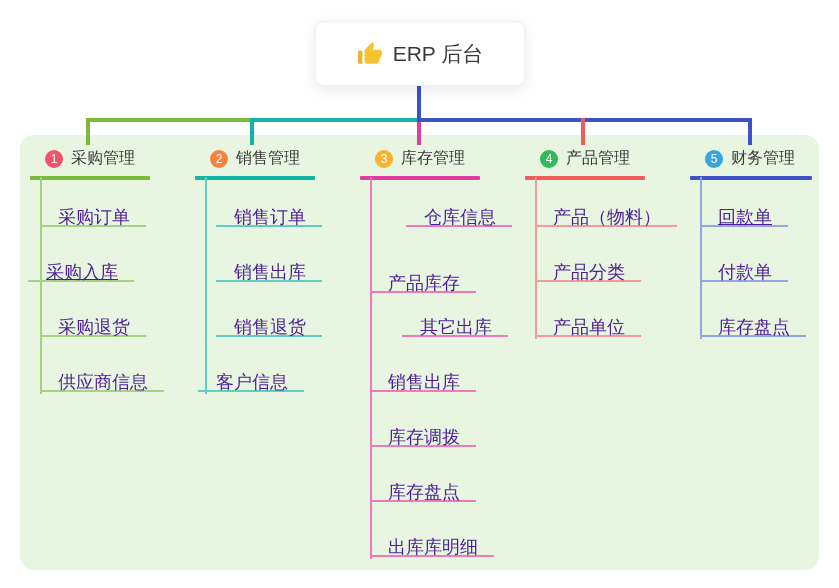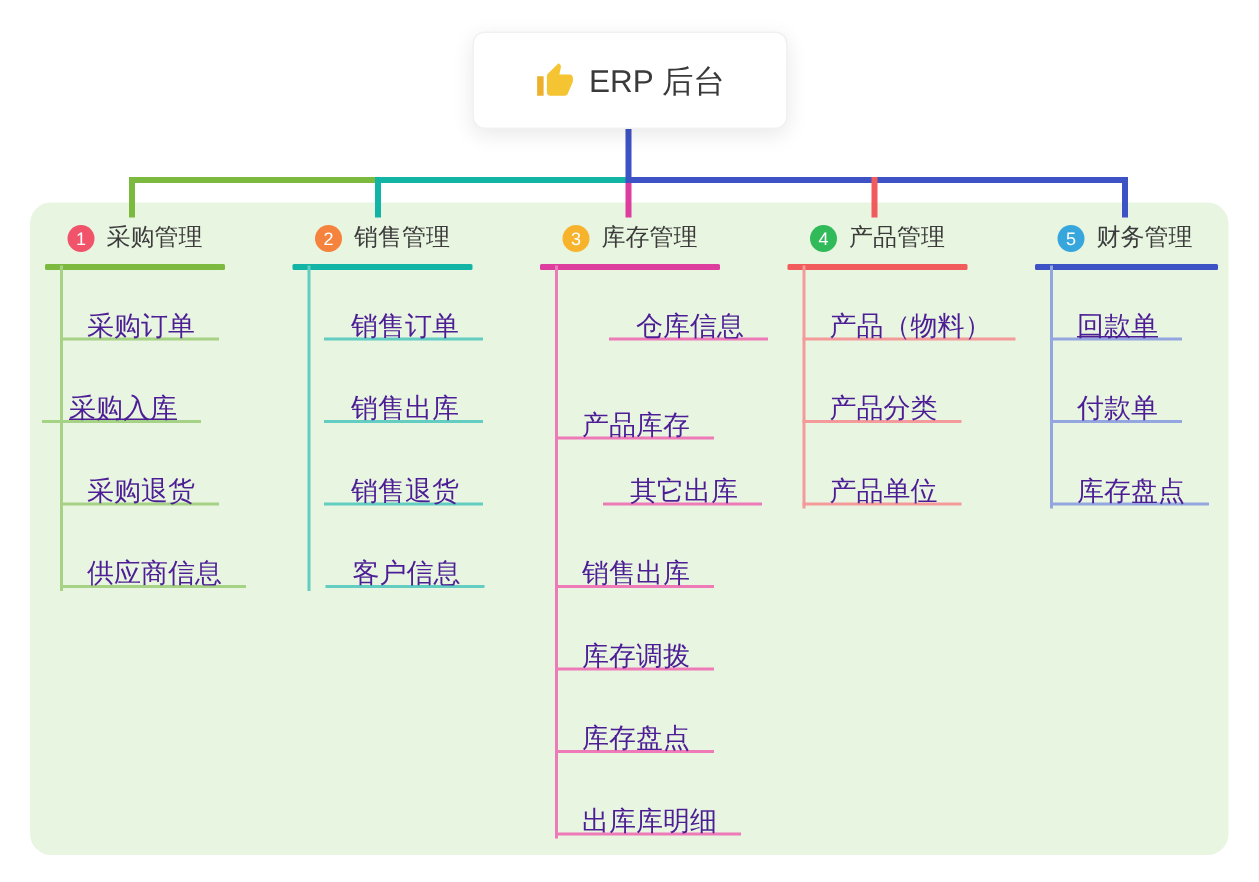--- a/index.html
+++ b/index.html
@@ -108,21 +108,21 @@
   <div class="b2">
     <div class="branch-header" style="left:210px;">
       <span class="badge">2</span>
       <span class="branch-label">销售管理</span>
     </div>
     <div class="branch-underline" style="left:195px;"></div>
     <div class="child-connector" style="left:205px;height:217px;"></div>
     <div class="child" style="left:205px;top:190px;">销售订单</div>
     <div class="child" style="left:205px;top:245px;">销售出库</div>
     <div class="child" style="left:205px;top:300px;">销售退货</div>
-    <div class="child" style="left:206px;top:355px;">客户信息</div>
+    <div class="child" style="left:187px;top:355px;">客户信息</div>
   </div>
 
   <div class="b3">
     <div class="branch-header" style="left:375px;">
       <span class="badge">3</span>
       <span class="branch-label">库存管理</span>
     </div>
     <div class="branch-underline" style="left:360px;"></div>
     <div class="child-connector" style="left:370px;height:382px;"></div>
     <div class="child" style="left:370px;top:190px;margin-left:36px;">仓库信息</div>

